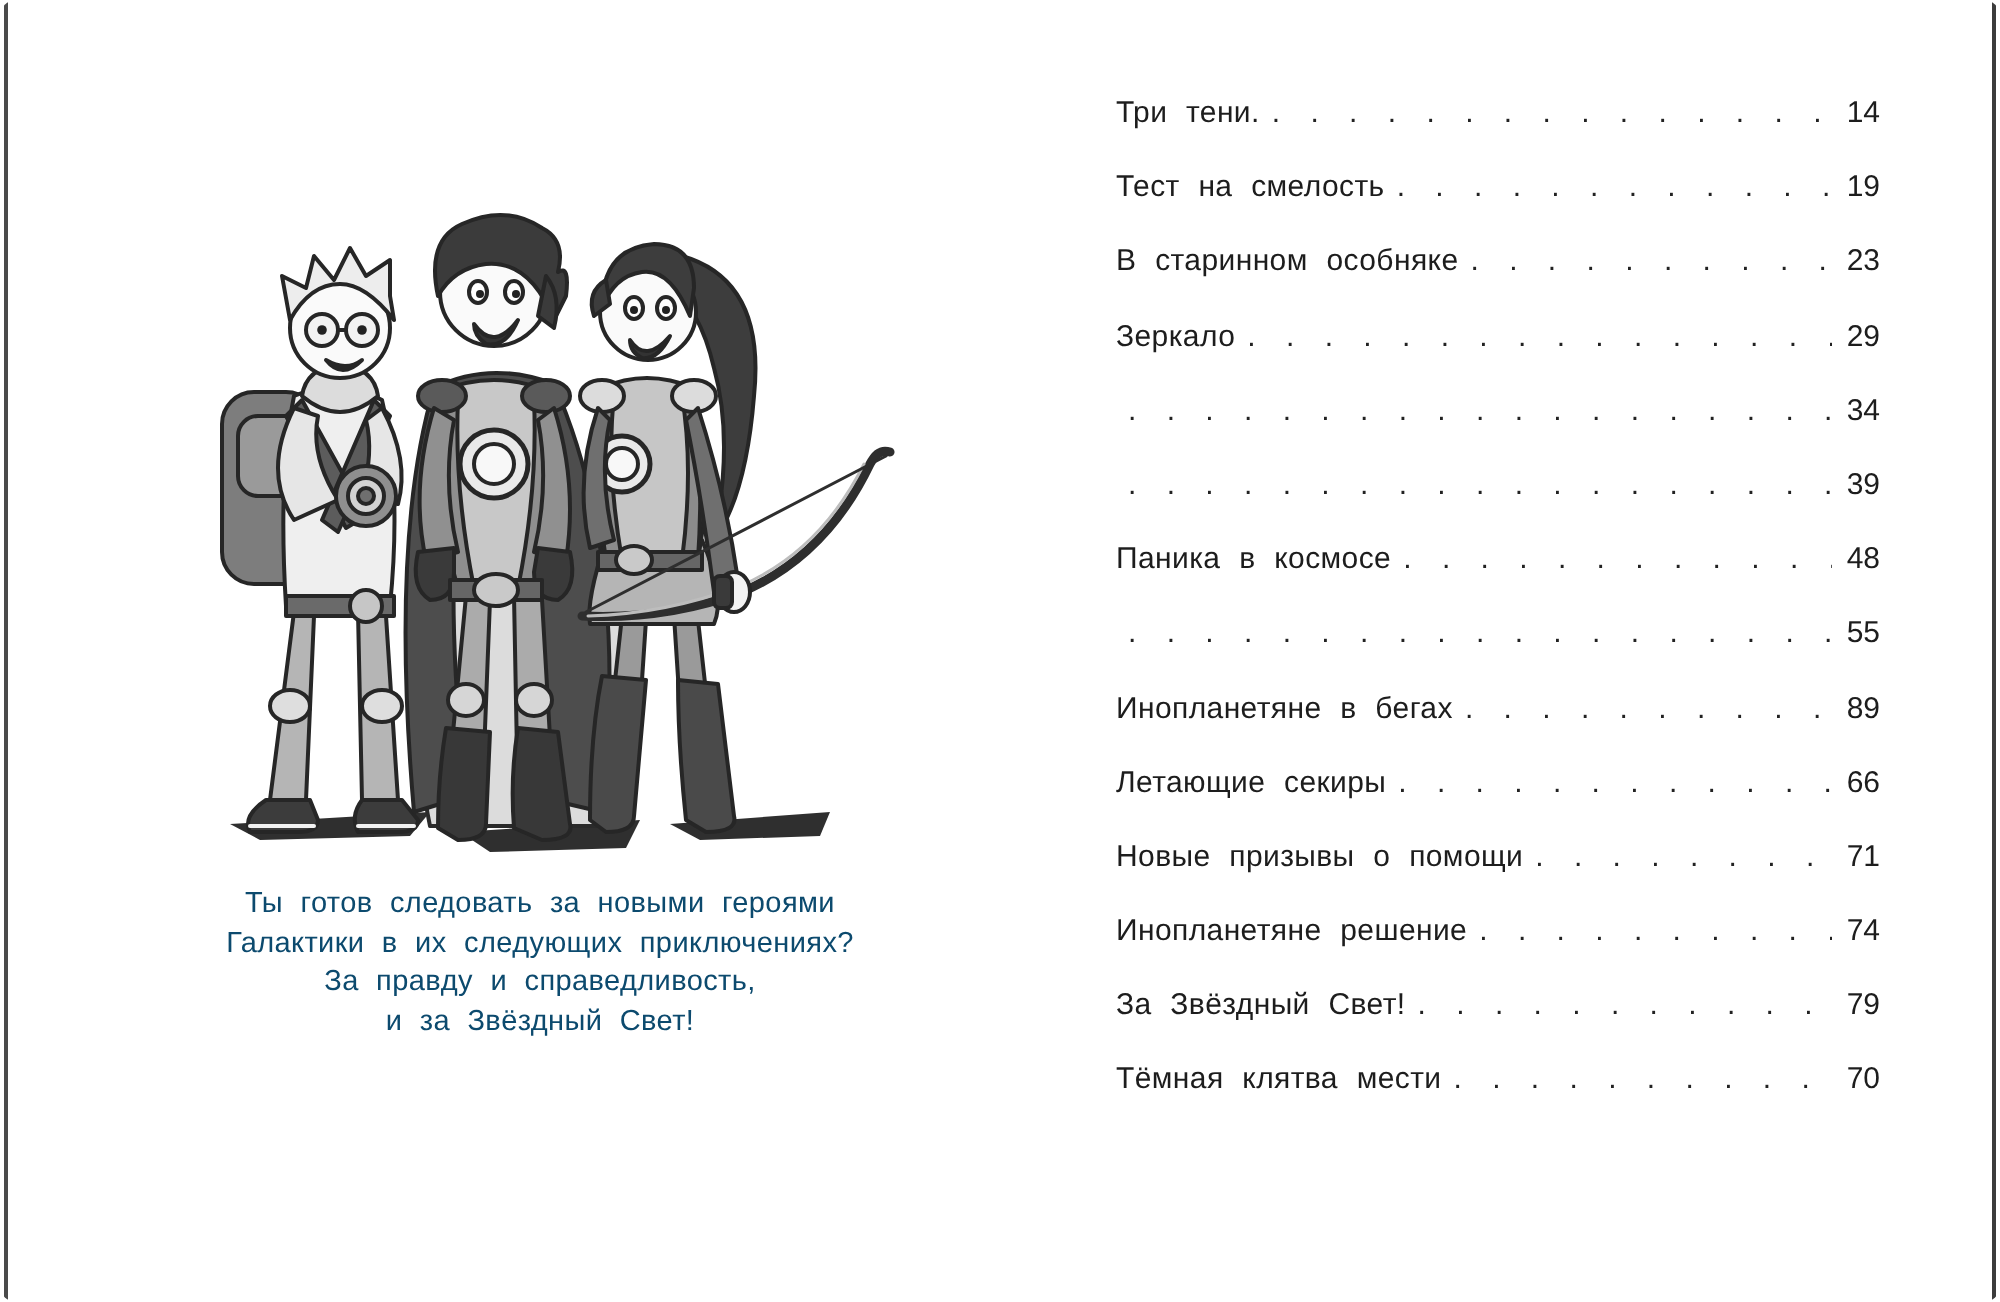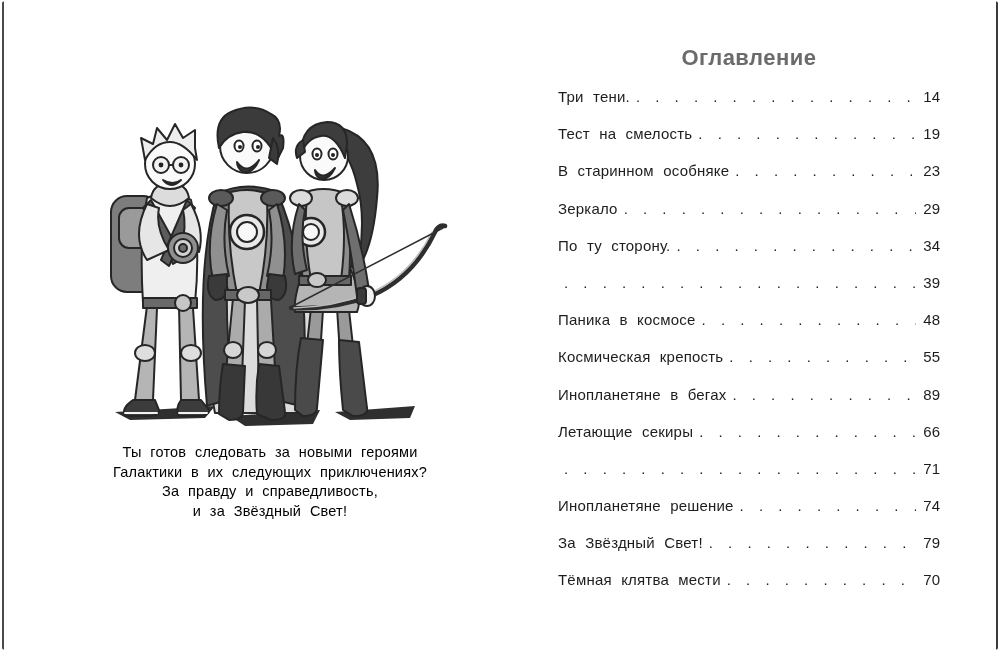--- a/index.html
+++ b/index.html
@@ -9,21 +9,21 @@
   
   .edge { position:absolute; top:0; bottom:0; width:2px; background:#4a4a4a; }
   .edge.left  { left:2px; }
   .edge.right { right:2px; background:#3c3c3c; }
 
   
   .illustration-wrap { position:absolute; left:95px; top:8px; width:390px; height:428px; }
   .illustration-wrap svg { width:100%; height:100%; display:block; }
 
   .caption { position:absolute; left:55px; top:443px; width:430px; text-align:center;
-             font-size:14.5px; line-height:19.5px; color:#000000; word-spacing:4.5px; letter-spacing:0.2px; }
+             font-size:14.5px; line-height:19.5px; color:#0c4a6e; word-spacing:4.5px; letter-spacing:0.2px; }
 
   
   .toc { position:absolute; left:558px; top:38px; width:382px; }
   .toc-title { text-align:center; font-size:22px; font-weight:bold; color:#6b6b6b;
                line-height:40px; letter-spacing:0.5px; }
   .toc-list { margin-top:0; }
   .toc-row { display:flex; align-items:center; height:37.2px; line-height:37.2px;
              font-size:15px; color:#1d1d1d; }
   .toc-entry-title { white-space:nowrap; word-spacing:5px; letter-spacing:0.2px; }
   .toc-dot-leader { flex:1; overflow:hidden; white-space:nowrap; letter-spacing:5.5px;
@@ -188,21 +188,20 @@
   </div>
 
   <div class="caption">
     <div>Ты готов следовать за новыми героями</div>
     <div>Галактики в их следующих приключениях?</div>
     <div>За правду и справедливость,</div>
     <div>и за Звёздный Свет!</div>
   </div>
 
   <div class="toc">
-    <div class="toc-title">Оглавление</div>
     <div class="toc-list">
     <div class="toc-row">
       <span class="toc-entry-title">Три тени.</span>
       <span class="toc-dot-leader">. . . . . . . . . . . . . . . . . . . . . . . . . . . . . . . . . . . . . . . . . . . . . . . . . . . . . . . . . . . . </span>
       <span class="toc-page-number">14</span>
     </div>
 
     <div class="toc-row">
       <span class="toc-entry-title">Тест на смелость</span>
       <span class="toc-dot-leader">. . . . . . . . . . . . . . . . . . . . . . . . . . . . . . . . . . . . . . . . . . . . . . . . . . . . . . . . . . . . </span>
@@ -215,55 +214,54 @@
       <span class="toc-page-number">23</span>
     </div>
 
     <div class="toc-row">
       <span class="toc-entry-title">Зеркало</span>
       <span class="toc-dot-leader">. . . . . . . . . . . . . . . . . . . . . . . . . . . . . . . . . . . . . . . . . . . . . . . . . . . . . . . . . . . . </span>
       <span class="toc-page-number">29</span>
     </div>
 
     <div class="toc-row">
-      <span class="toc-entry-title">По ту сторону.</span>
       <span class="toc-dot-leader">. . . . . . . . . . . . . . . . . . . . . . . . . . . . . . . . . . . . . . . . . . . . . . . . . . . . . . . . . . . . </span>
       <span class="toc-page-number">34</span>
     </div>
 
     <div class="toc-row">
       <span class="toc-dot-leader">. . . . . . . . . . . . . . . . . . . . . . . . . . . . . . . . . . . . . . . . . . . . . . . . . . . . . . . . . . . . </span>
       <span class="toc-page-number">39</span>
     </div>
 
     <div class="toc-row">
       <span class="toc-entry-title">Паника в космосе</span>
       <span class="toc-dot-leader">. . . . . . . . . . . . . . . . . . . . . . . . . . . . . . . . . . . . . . . . . . . . . . . . . . . . . . . . . . . . </span>
       <span class="toc-page-number">48</span>
     </div>
 
     <div class="toc-row">
-      <span class="toc-entry-title">Космическая крепость</span>
       <span class="toc-dot-leader">. . . . . . . . . . . . . . . . . . . . . . . . . . . . . . . . . . . . . . . . . . . . . . . . . . . . . . . . . . . . </span>
       <span class="toc-page-number">55</span>
     </div>
 
     <div class="toc-row">
       <span class="toc-entry-title">Инопланетяне в бегах</span>
       <span class="toc-dot-leader">. . . . . . . . . . . . . . . . . . . . . . . . . . . . . . . . . . . . . . . . . . . . . . . . . . . . . . . . . . . . </span>
       <span class="toc-page-number">89</span>
     </div>
 
     <div class="toc-row">
       <span class="toc-entry-title">Летающие секиры</span>
       <span class="toc-dot-leader">. . . . . . . . . . . . . . . . . . . . . . . . . . . . . . . . . . . . . . . . . . . . . . . . . . . . . . . . . . . . </span>
       <span class="toc-page-number">66</span>
     </div>
 
     <div class="toc-row">
+      <span class="toc-entry-title">Новые призывы о помощи</span>
       <span class="toc-dot-leader">. . . . . . . . . . . . . . . . . . . . . . . . . . . . . . . . . . . . . . . . . . . . . . . . . . . . . . . . . . . . </span>
       <span class="toc-page-number">71</span>
     </div>
 
     <div class="toc-row">
       <span class="toc-entry-title">Инопланетяне решение</span>
       <span class="toc-dot-leader">. . . . . . . . . . . . . . . . . . . . . . . . . . . . . . . . . . . . . . . . . . . . . . . . . . . . . . . . . . . . </span>
       <span class="toc-page-number">74</span>
     </div>
 

